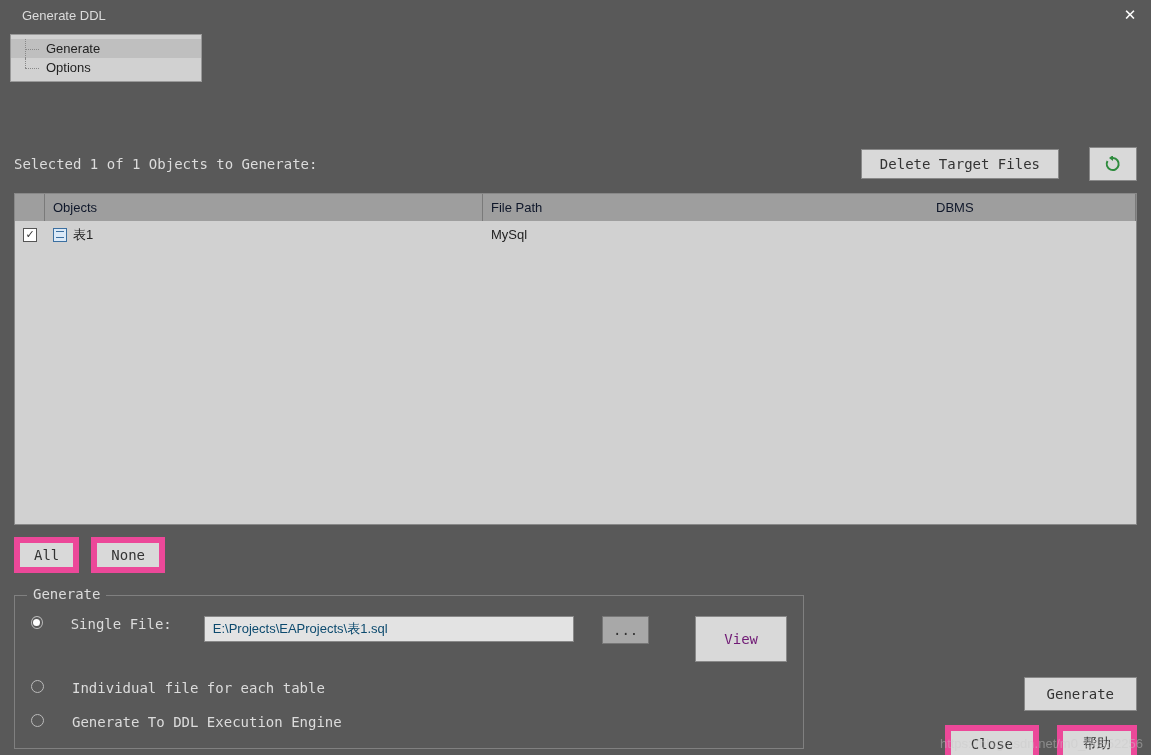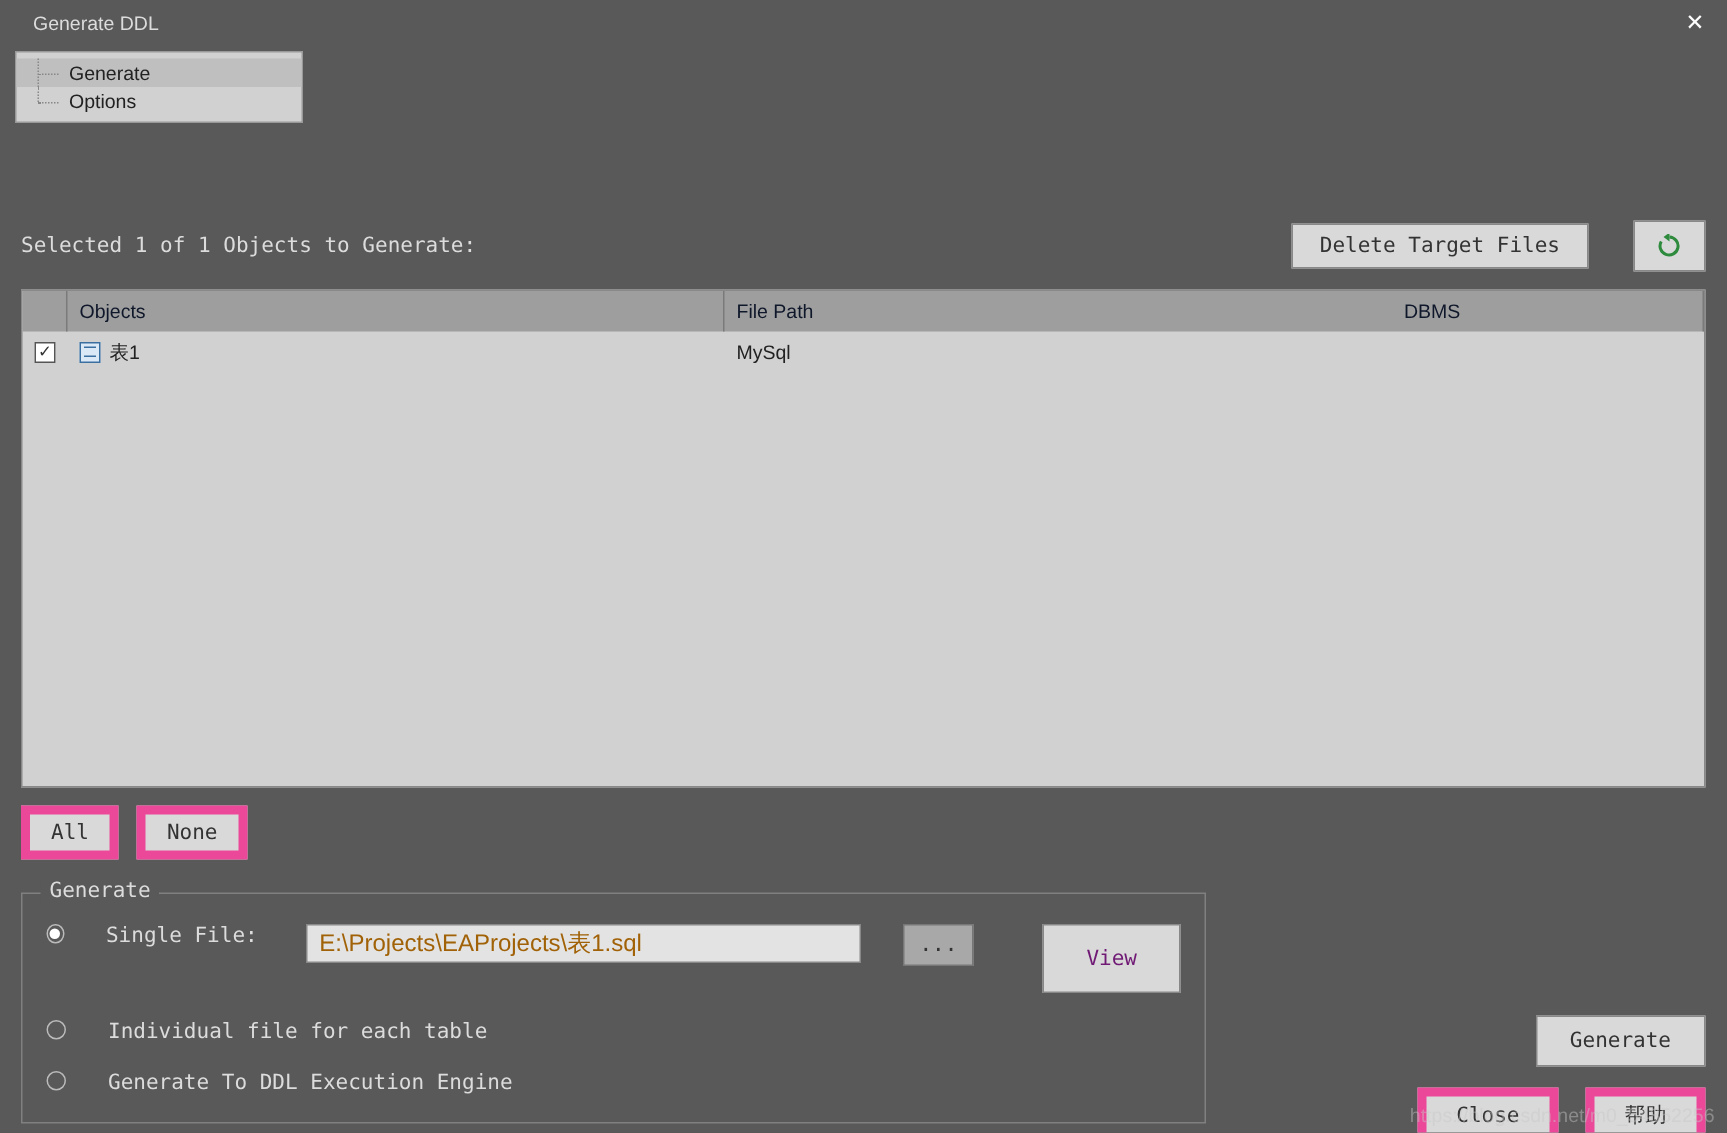--- a/index.html
+++ b/index.html
@@ -204,22 +204,22 @@
   content: "";
   width: 7px; height: 7px;
   border-radius: 50%;
   background: #fff;
 }
 .path-input {
   background: #e3e3e3;
   border: 1px solid #888;
   height: 26px;
   padding: 0 8px;
-  font-size: 16px;
-  color: #a16207;
+  font-size: 13px;
+  color: #0c4a6e;
   width: 420px;
 }
 .browse-btn {
   background: #a8a8a8;
   border: 1px solid #777;
   height: 28px;
   padding: 0 10px;
   font-family: "Consolas", monospace;
   font-size: 14px;
   cursor: pointer;

